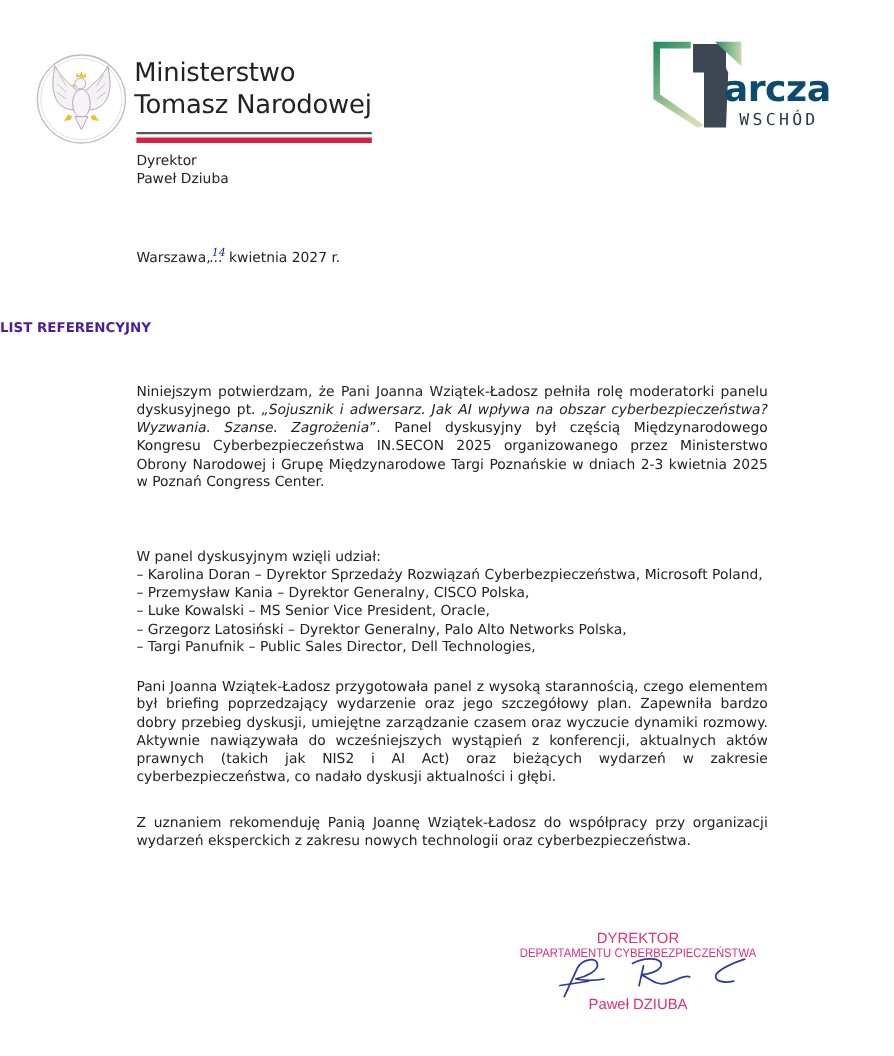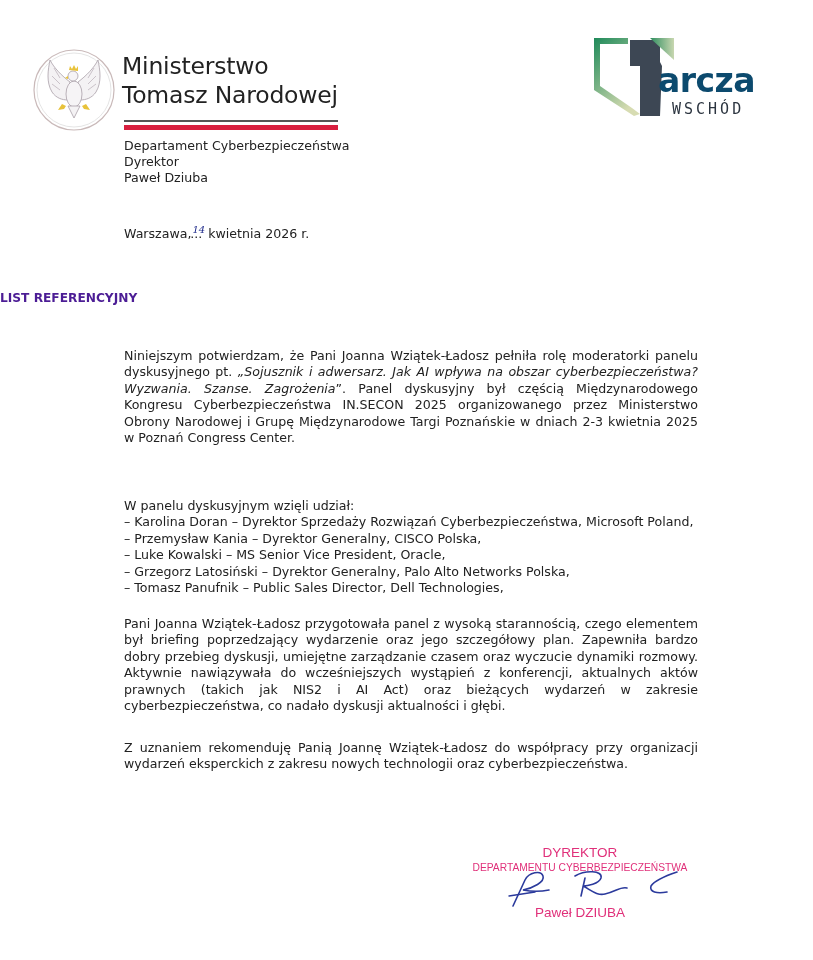--- a/index.html
+++ b/index.html
@@ -92,41 +92,40 @@
     <path d="M4 2 L38 2 L38 8 L10 8 L10 50 L42 72 L50 78 L44 80 L4 54 Z" fill="url(#gShield)"></path>
 
     <path d="M40 4 L70 4 L70 26 L72 30 L70 80 L50 80 L50 30 L40 30 Z" fill="#3d4754"></path>
 
     <path d="M60 2 L84 2 L84 24 Z" fill="url(#gTop)"></path>
   </svg>
   <div class="tarcza-word">arcza</div>
   <div class="tarcza-sub">WSCHÓD</div>
 
   <div class="sender">
-    <div>Departament Cyberbezpieczeństwa</div>
     <div>Dyrektor</div>
     <div>Paweł Dziuba</div>
   </div>
 
   <div class="place-date">
     <span>Warszawa,</span><span class="date-hand">14</span><span class="date-dots">...</span>
-    <span>kwietnia 2026 r.</span>
+    <span>kwietnia 2027 r.</span>
   </div>
 
   <div class="title">LIST REFERENCYJNY</div>
 
   <div class="body-text justify p1"><span>Niniejszym potwierdzam, że </span><b>Pani Joanna Wziątek-Ładosz</b><span> pełniła rolę moderatorki panelu dyskusyjnego pt. </span><i>„Sojusznik i adwersarz. Jak AI wpływa na obszar cyberbezpieczeństwa? Wyzwania. Szanse. Zagrożenia</i><span>”. Panel dyskusyjny był częścią Międzynarodowego Kongresu Cyberbezpieczeństwa IN.SECON 2025 organizowanego przez Ministerstwo Obrony Narodowej i Grupę Międzynarodowe Targi Poznańskie w dniach 2-3 kwietnia 2025 w Poznań Congress Center.</span></div>
 
   <div class="body-text list">
-    <div>W panelu dyskusyjnym wzięli udział:</div>
+    <div>W panel dyskusyjnym wzięli udział:</div>
     <div>– Karolina Doran – Dyrektor Sprzedaży Rozwiązań Cyberbezpieczeństwa, Microsoft Poland,</div>
     <div>– Przemysław Kania – Dyrektor Generalny, CISCO Polska,</div>
     <div>– Luke Kowalski – MS Senior Vice President, Oracle,</div>
     <div>– Grzegorz Latosiński – Dyrektor Generalny, Palo Alto Networks Polska,</div>
-    <div>– Tomasz Panufnik – Public Sales Director, Dell Technologies,</div>
+    <div>– Targi Panufnik – Public Sales Director, Dell Technologies,</div>
   </div>
 
   <div class="body-text justify p2">Pani Joanna Wziątek-Ładosz przygotowała panel z wysoką starannością, czego elementem był briefing poprzedzający wydarzenie oraz jego szczegółowy plan. Zapewniła bardzo dobry przebieg dyskusji, umiejętne zarządzanie czasem oraz wyczucie dynamiki rozmowy. Aktywnie nawiązywała do wcześniejszych wystąpień z konferencji, aktualnych aktów prawnych (takich jak NIS2 i AI Act) oraz bieżących wydarzeń w zakresie cyberbezpieczeństwa, co nadało dyskusji aktualności i głębi.</div>
 
   <div class="body-text justify p3">Z uznaniem rekomenduję Panią Joannę Wziątek-Ładosz do współpracy przy organizacji wydarzeń eksperckich z zakresu nowych technologii oraz cyberbezpieczeństwa.</div>
 
   <div class="stamp">
     <div class="stamp-title">DYREKTOR</div>
     <div class="stamp-dept">DEPARTAMENTU CYBERBEZPIECZEŃSTWA</div>
   </div>

